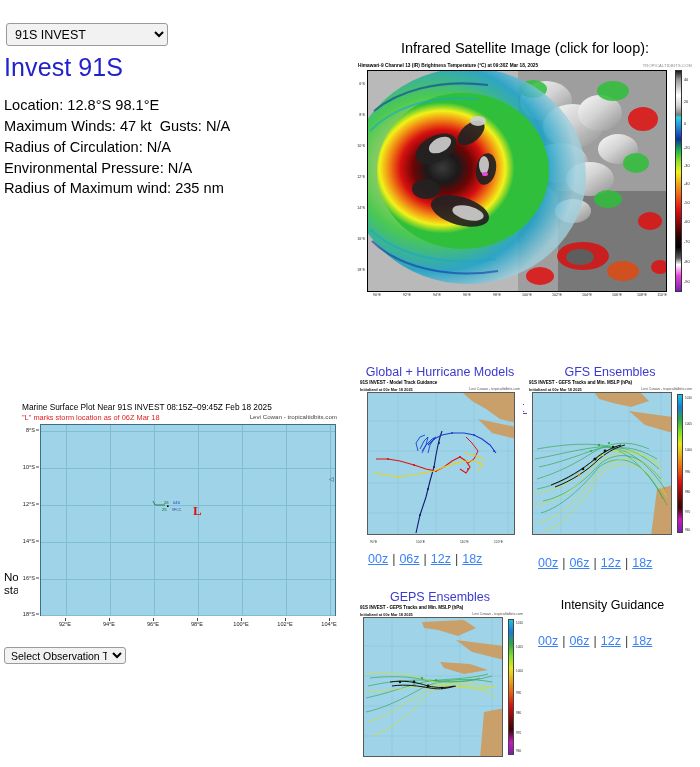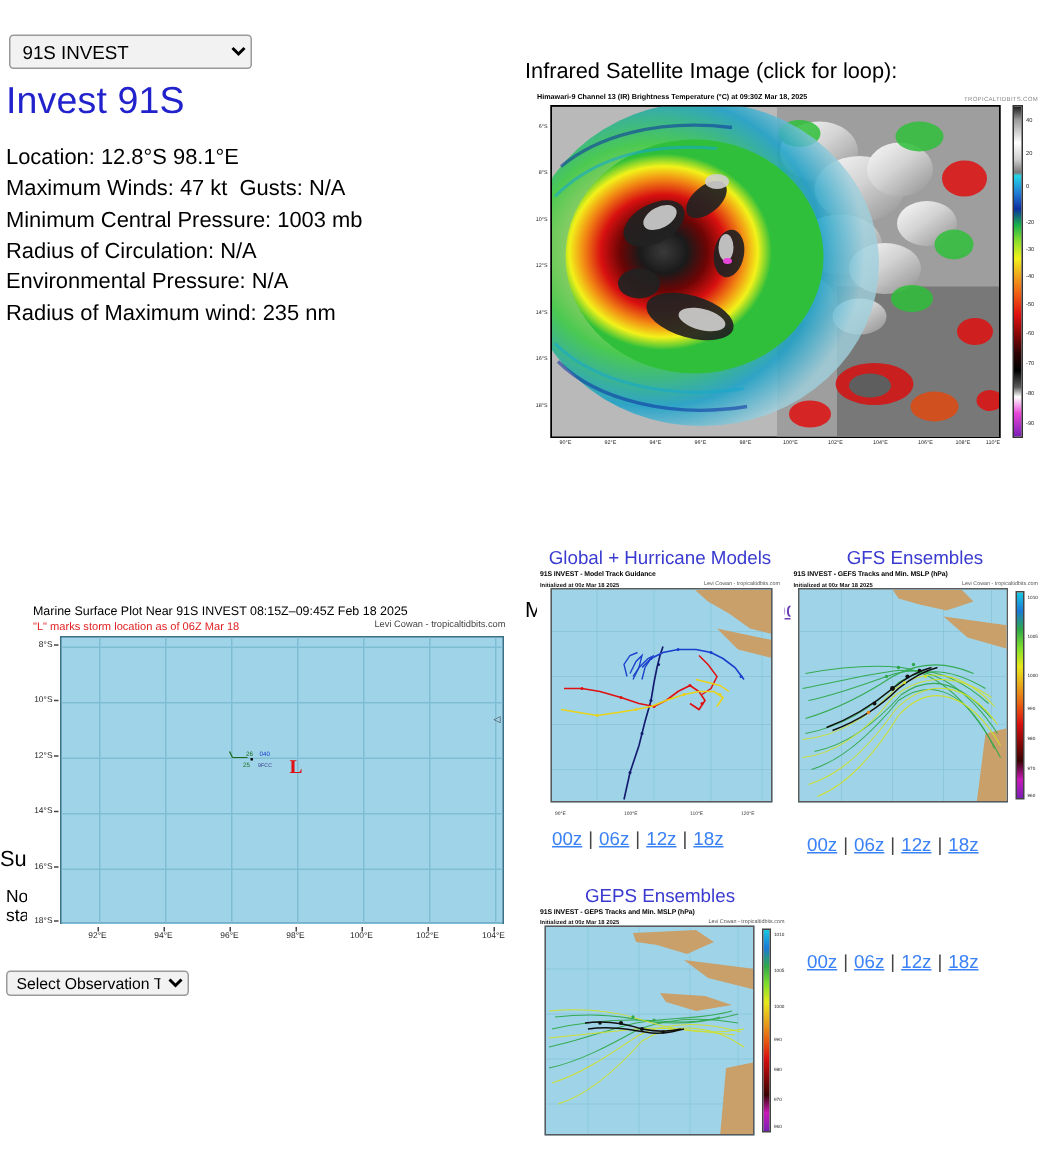--- a/index.html
+++ b/index.html
@@ -47,20 +47,21 @@
   }
   .info-list {
     margin: 13px 0 0 4px;
     font-size: 14.6px;
     line-height: 1.43;
   }
   .info-list div { white-space: pre; }
 
   
   .sec-head {
+    text-align: center;
     font-size: 14.5px;
     margin: 0;
     padding: 0;
     color: #000;
   }
   .sec-head a, .link {
     color: #6a3fb5;
     text-decoration: underline;
     cursor: pointer;
   }
@@ -246,21 +247,20 @@
 
     <select class="storm-select">
       <option>91S INVEST</option>
     </select>
 
     <h1 class="storm-title">Invest 91S</h1>
 
     <div class="info-list">
       <div>Location: 12.8°S 98.1°E</div>
       <div>Maximum Winds: 47 kt  Gusts: N/A</div>
-      <div>Minimum Central Pressure: 1003 mb</div>
       <div>Radius of Circulation: N/A</div>
       <div>Environmental Pressure: N/A</div>
       <div>Radius of Maximum wind: 235 nm</div>
     </div>
 
     
     <div class="sec-head" id="surface-head">Surface Plot (click to enlarge):</div>
     <div class="note">Note that the most recent hour may not be fully populated with stations yet.</div>
 
     <div id="surface-figure">
@@ -692,18 +692,19 @@
         <div class="mm-cbar-lab" style="left:158px; top:18px;">1010</div>
         <div class="mm-cbar-lab" style="left:158px; top:42px;">1005</div>
         <div class="mm-cbar-lab" style="left:158px; top:66px;">1000</div>
         <div class="mm-cbar-lab" style="left:158px; top:88px;">990</div>
         <div class="mm-cbar-lab" style="left:158px; top:108px;">980</div>
         <div class="mm-cbar-lab" style="left:158px; top:128px;">970</div>
         <div class="mm-cbar-lab" style="left:158px; top:146px;">960</div>
       </div>
     </div>
 
+    <div class="sub-head" style="position:absolute; left:180px; top:598px; width:165px; color:#000;">Intensity Guidance</div>
     <div class="hour-links" style="left:188px; top:634px;">
       <a>00z</a><span class="sep">|</span><a>06z</a><span class="sep">|</span><a>12z</a><span class="sep">|</span><a>18z</a>
     </div>
 
   </div>
 </div>
 
 </body></html>

